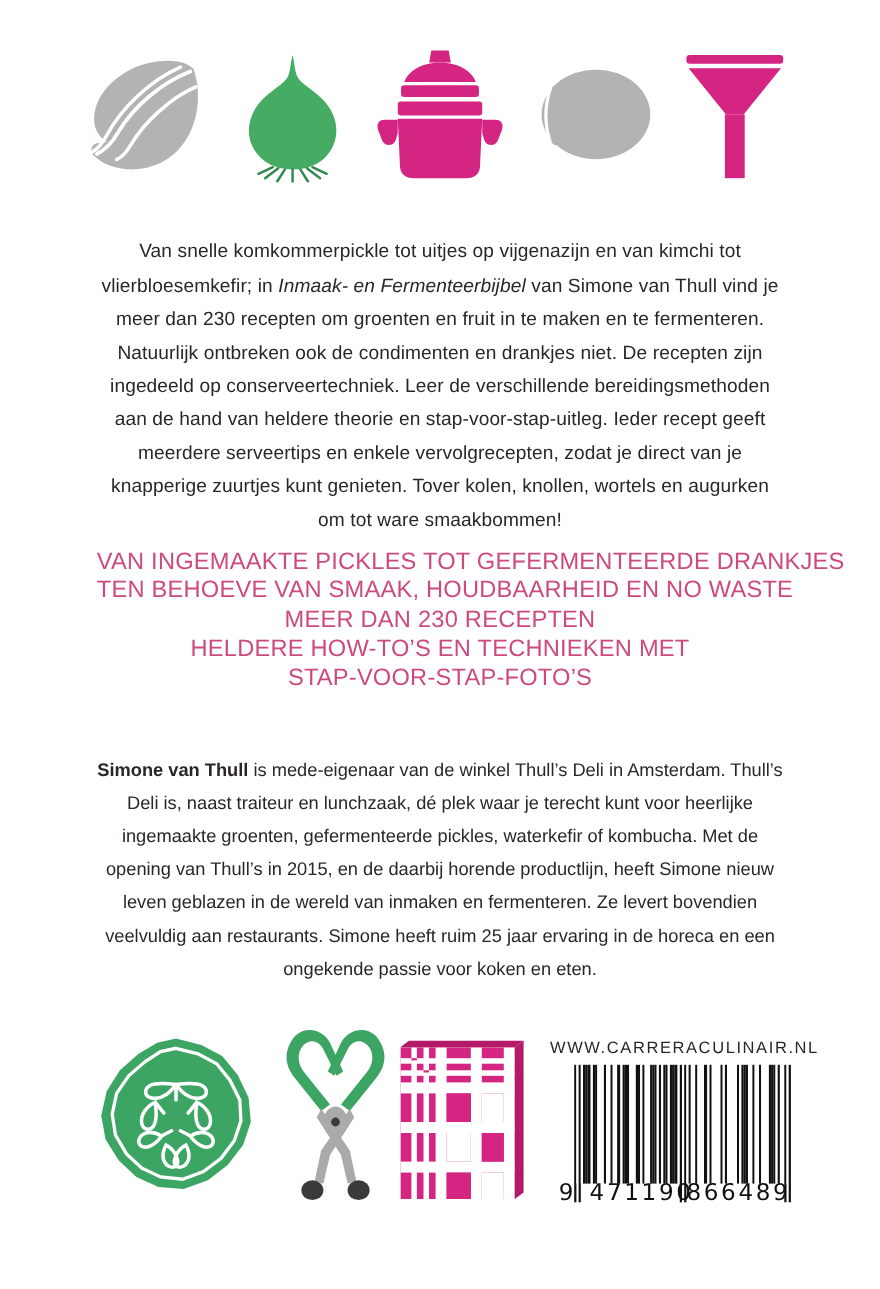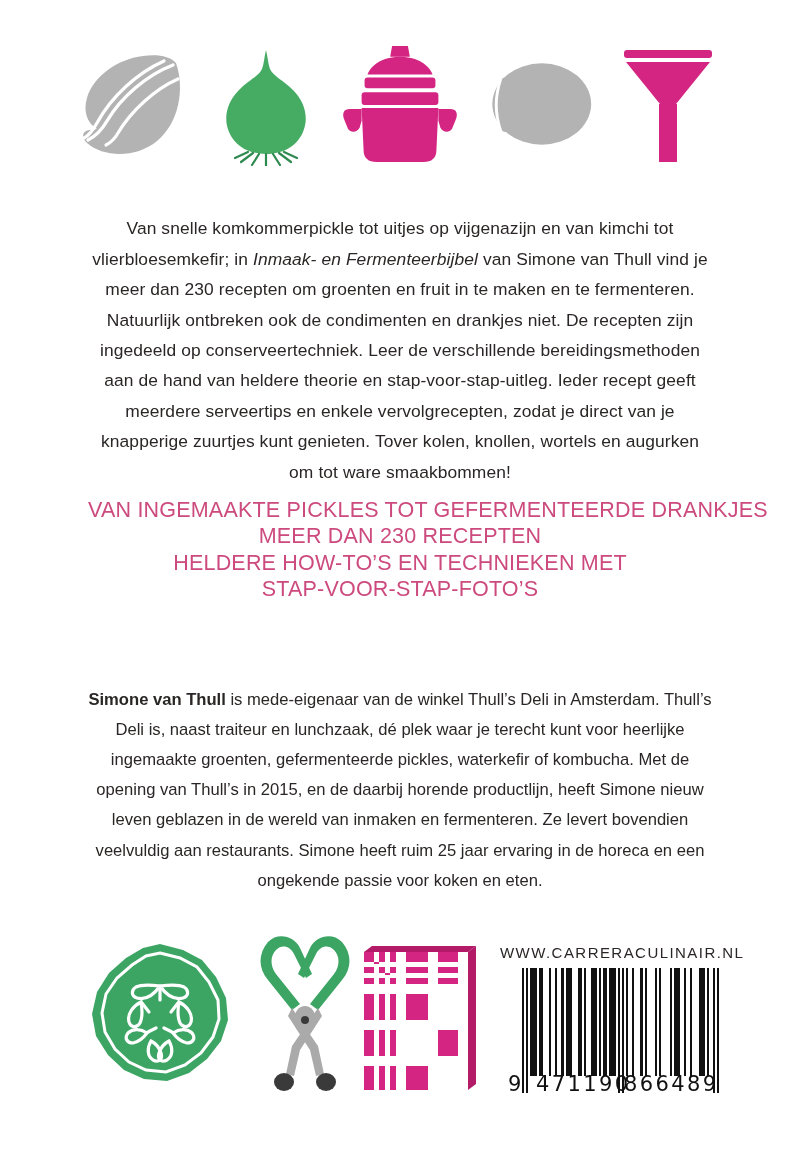--- a/index.html
+++ b/index.html
@@ -226,20 +226,21 @@
         <rect x="39" y="62" width="18" height="58" fill="#d42582"></rect>
       </svg>
     </div>
 
   </div>
 
   <p class="intro"><span>Van snelle komkommerpickle tot uitjes op vijgenazijn en van kimchi tot vlierbloesemkefir; in </span><em>Inmaak- en Fermenteerbijbel</em><span> van Simone van Thull vind je meer dan 230 recepten om groenten en fruit in te maken en te fermenteren. Natuurlijk ontbreken ook de condimenten en drankjes niet. De recepten zijn ingedeeld op conserveertechniek. Leer de verschillende bereidingsmethoden aan de hand van heldere theorie en stap-voor-stap-uitleg. Ieder recept geeft meerdere serveertips en enkele vervolgrecepten, zodat je direct van je knapperige zuurtjes kunt genieten. Tover kolen, knollen, wortels en augurken om tot ware smaakbommen!</span></p>
 
   <div class="claims">
     <span class="claim-line">VAN INGEMAAKTE PICKLES TOT GEFERMENTEERDE DRANKJES</span>
+    <span class="claim-line">TEN BEHOEVE VAN SMAAK, HOUDBAARHEID EN NO WASTE</span>
     <span class="claim-line">MEER DAN 230 RECEPTEN</span>
     <span class="claim-line">HELDERE HOW-TO’S EN TECHNIEKEN MET</span>
     <span class="claim-line">STAP-VOOR-STAP-FOTO’S</span>
   </div>
 
   <p class="bio"><b>Simone van Thull</b><span> is mede-eigenaar van de winkel Thull’s Deli in Amsterdam. Thull’s Deli is, naast traiteur en lunchzaak, dé plek waar je terecht kunt voor heerlijke ingemaakte groenten, gefermenteerde pickles, waterkefir of kombucha. Met de opening van Thull’s in 2015, en de daarbij horende productlijn, heeft Simone nieuw leven geblazen in de wereld van inmaken en fermenteren. Ze levert bovendien veelvuldig aan restaurants. Simone heeft ruim 25 jaar ervaring in de horeca en een ongekende passie voor koken en eten.</span></p>
 
   <div class="footer">
 
     <div class="footer-icon foot-cucumber">

